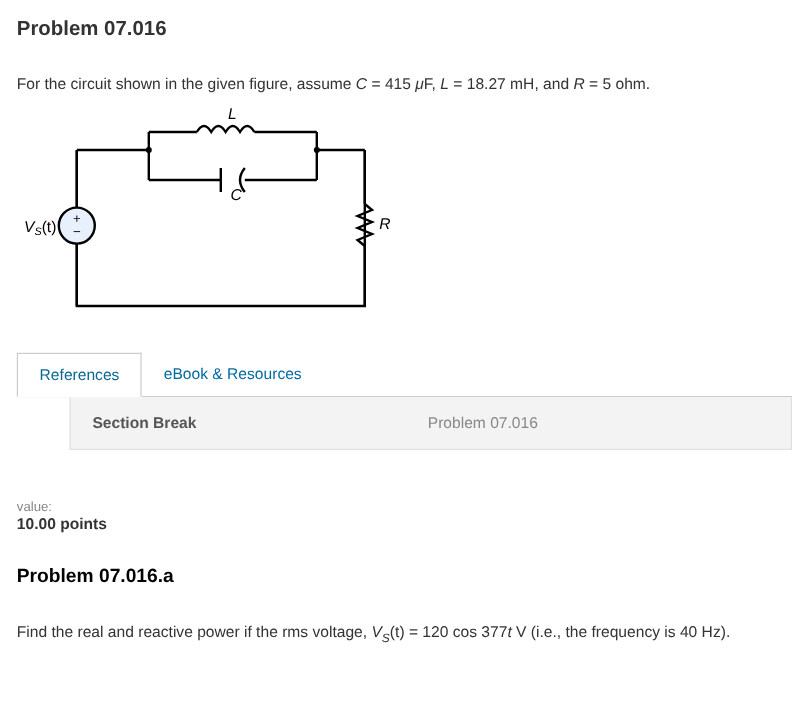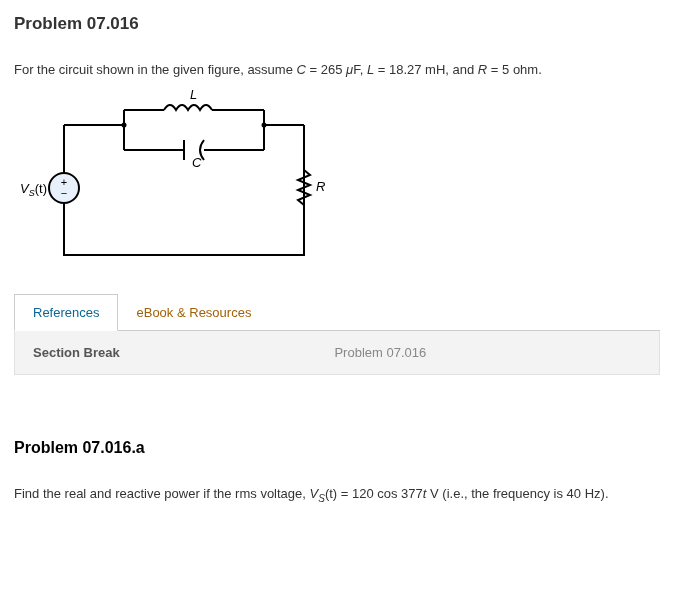--- a/index.html
+++ b/index.html
@@ -19,48 +19,49 @@
     color: #333;
     margin: 4px 0 28px 0;
   }
   .intro { font-size: 13px; margin: 0 0 8px 0; color:#333; }
   .intro .ital { font-style: italic; }
   .circuit-wrap { margin: 6px 0 18px 0; }
   .circuit-svg { display:block; }
 
   .tabbar {
     display: flex;
-    align-items: center;
+    align-items: flex-start;
     border-bottom: 1px solid #ccc;
     margin-top: 10px;
   }
   .tab {
     padding: 10px 18px 10px 18px;
     font-size: 13px;
-    color: #a16207;
+    color: #0369a1;
     cursor: pointer;
     position: relative;
     top: 1px;
   }
   .tab.active {
     color: #0b6693;
     background: #fff;
     border: 1px solid #ccc;
     border-bottom: 1px solid #fff;
     font-weight: 500;
   }
 
   .section-break-bar {
     display:flex;
     align-items:center;
     background:#f3f3f3;
     border:1px solid #e0e0e0;
     border-top:none;
     padding: 14px 18px;
     margin-bottom: 2px;
+    margin-left: 44px;
   }
   .section-break-bar .sb-label { font-weight: bold; color:#555; font-size:13px; flex: 0 0 auto; }
   .section-break-bar .sb-center { flex:1; text-align:center; color:#888; font-size:13px; }
 
   .below-pad { height: 34px; }
 
   .value-block { margin-top: 6px; }
   .value-label { font-size: 11px; color:#888; }
   .value-points { font-size: 13px; font-weight: bold; color:#333; }
 
@@ -85,21 +86,21 @@
 </style>
 </head>
 <body>
 
 <div class="page">
 
   <h1 class="problem-title">Problem 07.016</h1>
 
   <p class="intro">
     <span>For the circuit shown in the given figure, assume </span>
-    <span class="ital">C</span><span> = 265 </span><span class="ital">μ</span><span>F, </span>
+    <span class="ital">C</span><span> = 415 </span><span class="ital">μ</span><span>F, </span>
     <span class="ital">L</span><span> = 18.27 mH, and </span>
     <span class="ital">R</span><span> = 5 ohm.</span>
   </p>
 
   <div class="circuit-wrap">
     <svg class="circuit-svg" width="320" height="190" viewBox="0 0 320 190">
       <g stroke="#000" stroke-width="2" fill="none">
 
         <polyline points="50,40 50,170 290,170 290,40"></polyline>
 
@@ -152,20 +153,24 @@
     <div class="tab">eBook &amp; Resources</div>
   </div>
 
   <div class="section-break-bar">
     <div class="sb-label">Section Break</div>
     <div class="sb-center">Problem 07.016</div>
   </div>
 
   <div class="below-pad"></div>
 
+  <div class="value-block">
+    <div class="value-label">value:</div>
+    <div class="value-points">10.00 points</div>
+  </div>
 
   <h2 class="subproblem-title">Problem 07.016.a</h2>
 
   <div class="question-text">
     <div>
       <span>Find the real and reactive power if the rms voltage, </span>
       <span style="font-style:italic;">V</span><span class="sub">S</span><span>(t) = 120 cos 377</span><span style="font-style:italic;">t</span><span> V (i.e., the frequency is 40 Hz).</span>
     </div>
   </div>
 

